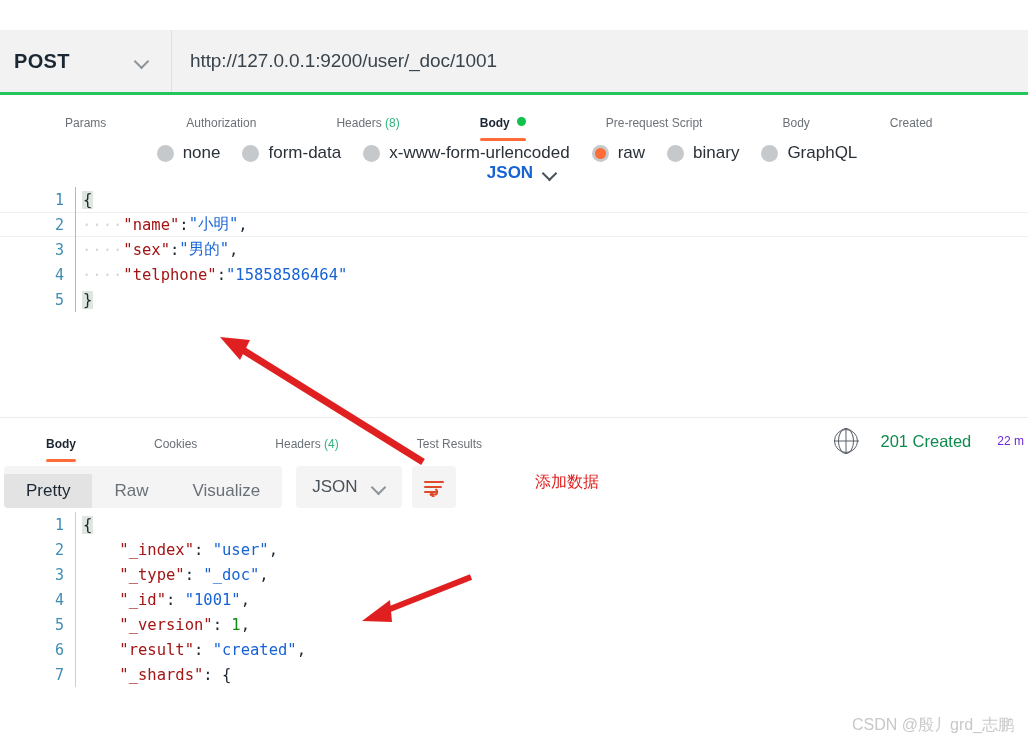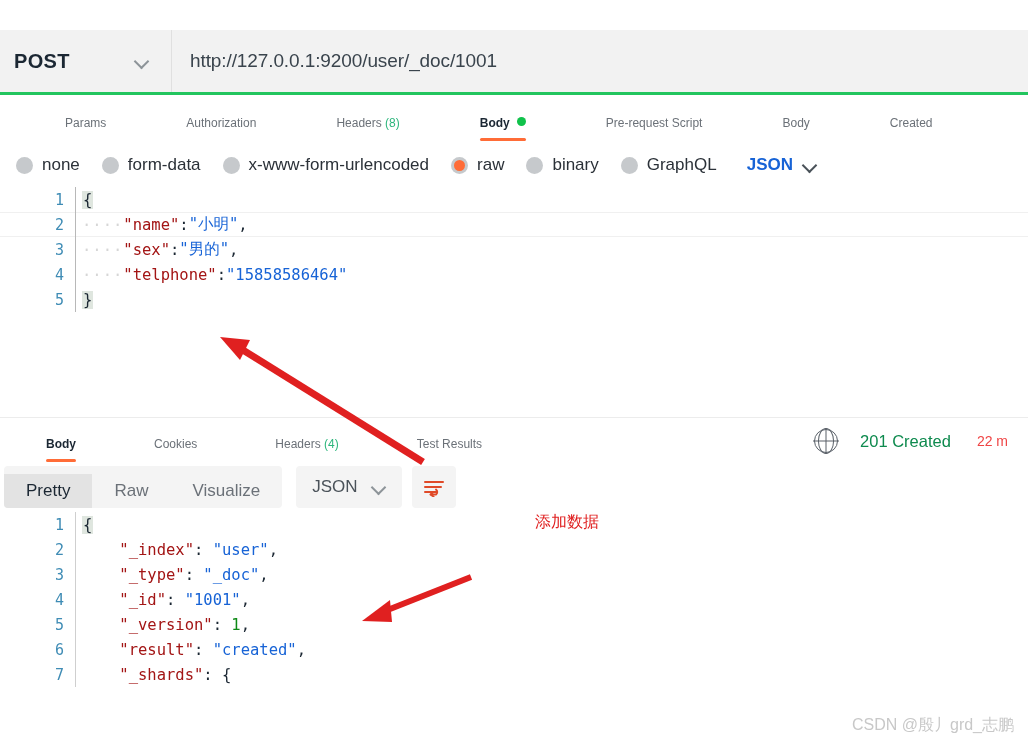--- a/index.html
+++ b/index.html
@@ -113,21 +113,22 @@
     background: #10c24b;
     margin-left: 7px;
     vertical-align: 1px;
   }
 
   
   .bodytype-row {
     display: flex;
     align-items: center;
     height: 44px;
-    padding-left: 16px;
+    padding-left: 8px;
+    flex-direction: column;
   }
   .radio-item {
     display: flex;
     align-items: center;
     margin-right: 22px;
     cursor: pointer;
     white-space: nowrap;
   }
   .radio {
     width: 17px;
@@ -245,21 +246,21 @@
   }
   .resp-tabs .tab { padding: 0 16px 11px 16px; }
   .resp-tabs .tab:first-child { padding-left: 0; }
   .resp-tabs .tab.active .tab-underline {
     left: 0; right: 16px; bottom: 0;
   }
   .status-area {
     display: flex;
     align-items: center;
     padding-bottom: 9px;
-    padding-right: 20px;
+    padding-right: 4px;
     white-space: nowrap;
   }
   .globe {
     width: 22px;
     height: 22px;
     border-radius: 50%;
     border: 1.6px solid #5a6169;
     margin-right: 22px;
     position: relative;
     flex: none;
@@ -292,22 +293,22 @@
     right: 3px;
     border: 1.6px solid #5a6169;
     border-radius: 50%;
   }
   .stat {
     font-size: 16.5px;
     color: #0e8a4e;
     margin-right: 26px;
   }
   .time {
-    font-size: 14px;
-    color: #ef4444;
+    font-size: 12px;
+    color: #6d28d9;
   }
 
   
   .resp-toolbar {
     display: flex;
     align-items: center;
     height: 50px;
     padding-left: 4px;
     position: relative;
   }
@@ -531,21 +532,21 @@
     <div class="code-line">
       <div class="gut" style="width: 75px;">6</div>
       <div class="code-content"><span class="">    </span><span class="tok-key">"result"</span><span class="tok-punc">: </span><span class="tok-str">"created"</span><span class="tok-punc">,</span></div>
     </div>
     <div class="code-line">
       <div class="gut" style="width: 75px;">7</div>
       <div class="code-content"><span class="">    </span><span class="tok-key">"_shards"</span><span class="tok-punc">: </span><span class="tok-punc">{</span></div>
     </div>
   </div>
 
-<div class="annot-text" style="left:535px;top:512px;">添加数据</div>
+<div class="annot-text" style="left:535px;top:472px;">添加数据</div>
 
 <svg class="arrow-svg" style="left:0;top:0;width:1028px;height:750px;">
   <g>
     <line x1="423" y1="462" x2="238" y2="347" stroke="#e02020" stroke-width="7" stroke-linecap="butt"></line>
     <polygon points="220,337 250,340 240,360" fill="#e02020"></polygon>
   </g>
   <g>
     <line x1="471" y1="577" x2="385" y2="611" stroke="#e02020" stroke-width="6" stroke-linecap="butt"></line>
     <polygon points="362,621 390,600 392,622" fill="#e02020"></polygon>
   </g>

